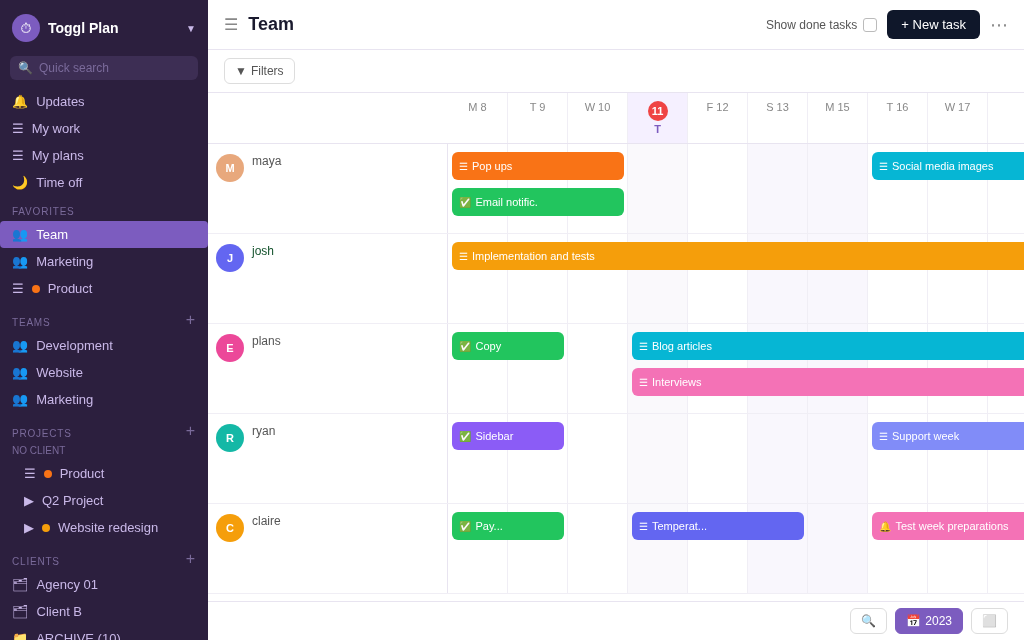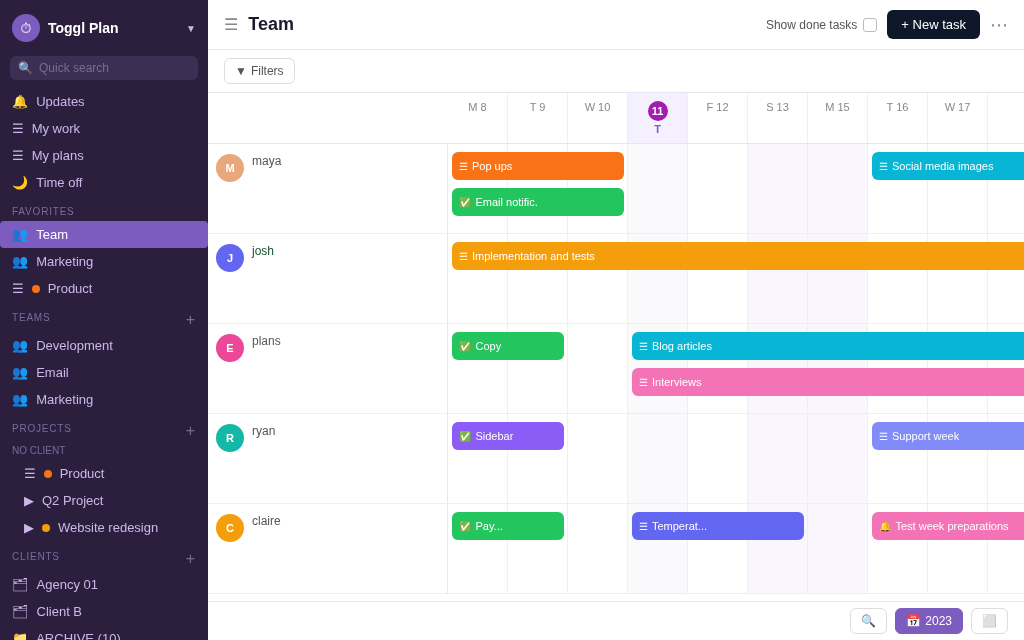--- a/index.html
+++ b/index.html
@@ -10,21 +10,21 @@
     #sidebar::-webkit-scrollbar { width: 4px; }
     #sidebar::-webkit-scrollbar-thumb { background: #4a3566; }
     .sidebar-header { display: flex; align-items: center; gap: 8px; padding: 14px 12px; cursor: pointer; }
     .sidebar-logo { width: 28px; height: 28px; background: #7c5cbf; border-radius: 50%; display: flex; align-items: center; justify-content: center; color: #fff; font-size: 14px; }
     .sidebar-title { color: #fff; font-weight: 600; font-size: 14px; }
     .sidebar-search { margin: 0 10px 8px; background: #3d2e54; border-radius: 6px; display: flex; align-items: center; padding: 5px 8px; gap: 6px; }
     .sidebar-search input { background: none; border: none; color: #c9b8e8; outline: none; font-size: 12px; width: 100%; }
     .sidebar-search input::placeholder { color: #7a6a9a; }
     .sidebar-nav-item { display: flex; align-items: center; gap: 8px; padding: 6px 12px; cursor: pointer; font-size: 13px; color: #c9b8e8; border-radius: 4px; }
     .sidebar-nav-item.active { background: #7c5cbf; color: #fff; }
-    .sidebar-section-label { padding: 10px 12px 4px; font-size: 10px; color: #7a6a9a; text-transform: uppercase; letter-spacing: 0.08em; display: flex; align-items: flex-start; justify-content: space-between; }
+    .sidebar-section-label { padding: 10px 12px 4px; font-size: 10px; color: #7a6a9a; text-transform: uppercase; letter-spacing: 0.08em; display: flex; align-items: flex-end; justify-content: space-between; }
     .sidebar-section-label .add-btn { color: #7a6a9a; cursor: pointer; font-size: 16px; line-height: 1; }
     .dot { width: 8px; height: 8px; border-radius: 50%; display: inline-block; flex-shrink: 0; }
     .sidebar-indent { padding-left: 24px !important; }
 
     
     #main { flex: 1; display: flex; flex-direction: column; background: #fff; overflow: hidden; }
 
     
     .topbar { display: flex; align-items: center; justify-content: space-between; padding: 0 16px; height: 50px; border-bottom: 1px solid #e8e4f0; }
     .topbar-left { display: flex; align-items: center; gap: 10px; }
@@ -42,21 +42,21 @@
     .timeline-container { flex: 1; overflow: auto; position: relative; }
     .timeline-container::-webkit-scrollbar { height: 6px; width: 6px; }
     .timeline-container::-webkit-scrollbar-thumb { background: #ddd; border-radius: 3px; }
 
     
     .timeline-header { display: flex; position: sticky; top: 0; z-index: 10; background: #fff; border-bottom: 1px solid #e8e4f0; }
     .row-label-header { width: 240px; flex-shrink: 0; }
     .timeline-dates { display: flex; flex: 1; }
     .date-col { width: 60px; flex-shrink: 0; text-align: center; padding: 8px 0; font-size: 11px; color: #888; font-weight: 500; border-right: 1px solid #f0eef5; }
     .date-col.today { color: #7c5cbf; font-weight: 700; background: #f5f0ff; }
-    .date-col.today .date-num { background: #a21caf; color: #fff; border-radius: 50%; width: 20px; height: 20px; display: flex; align-items: center; justify-content: center; margin: 0 auto 2px; }
+    .date-col.today .date-num { background: #ef4444; color: #fff; border-radius: 50%; width: 20px; height: 20px; display: flex; align-items: center; justify-content: center; margin: 0 auto 2px; }
 
     
     .timeline-body { position: relative; }
     .timeline-row { display: flex; border-bottom: 1px solid #f0eef5; min-height: 90px; }
     .row-label { width: 240px; flex-shrink: 0; display: flex; align-items: flex-start; padding: 10px 8px; gap: 8px; border-right: 1px solid #e8e4f0; }
     .row-avatar { width: 28px; height: 28px; border-radius: 50%; flex-shrink: 0; font-size: 11px; display: flex; align-items: center; justify-content: center; color: #fff; font-weight: 600; }
     .row-content { flex: 1; position: relative; display: flex; }
     .date-bg-col { width: 60px; flex-shrink: 0; border-right: 1px solid #f0eef5; height: 100%; }
     .date-bg-col.today-col { background: rgba(124, 92, 191, 0.04); }
     .date-bg-col.weekend { background: #f9f7fd; }
@@ -131,21 +131,21 @@
     <span>TEAMS</span>
     <span class="add-btn">+</span>
   </div>
   <div id="sidebar-teams">
       <div class="sidebar-nav-item">
         <span>👥</span>
         <span>Development</span>
       </div>
       <div class="sidebar-nav-item">
         <span>👥</span>
-        <span>Email</span>
+        <span>Website</span>
       </div>
       <div class="sidebar-nav-item">
         <span>👥</span>
         <span>Marketing</span>
       </div>
     </div>
 
   <div class="sidebar-section-label">
     <span>PROJECTS</span>
     <span class="add-btn">+</span>

